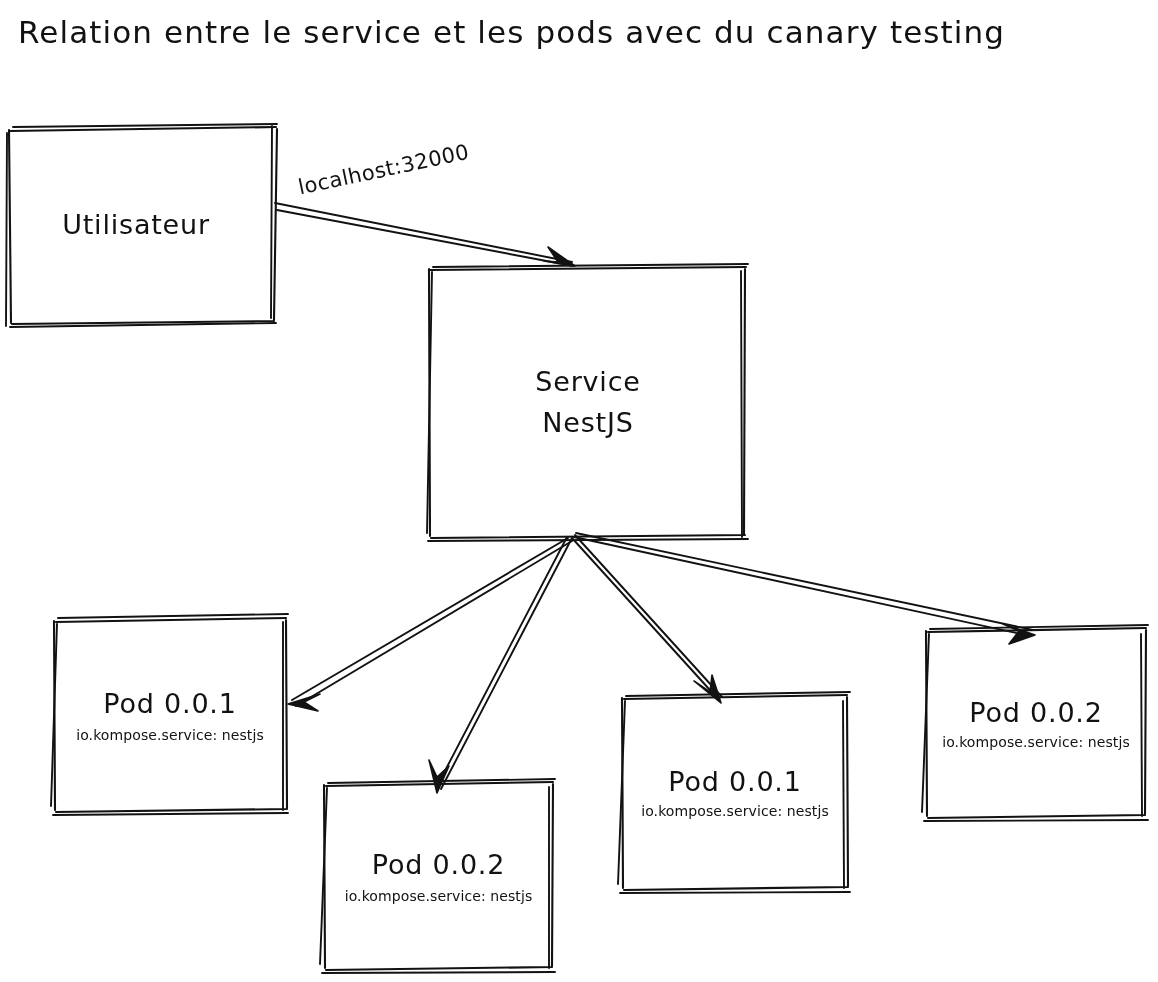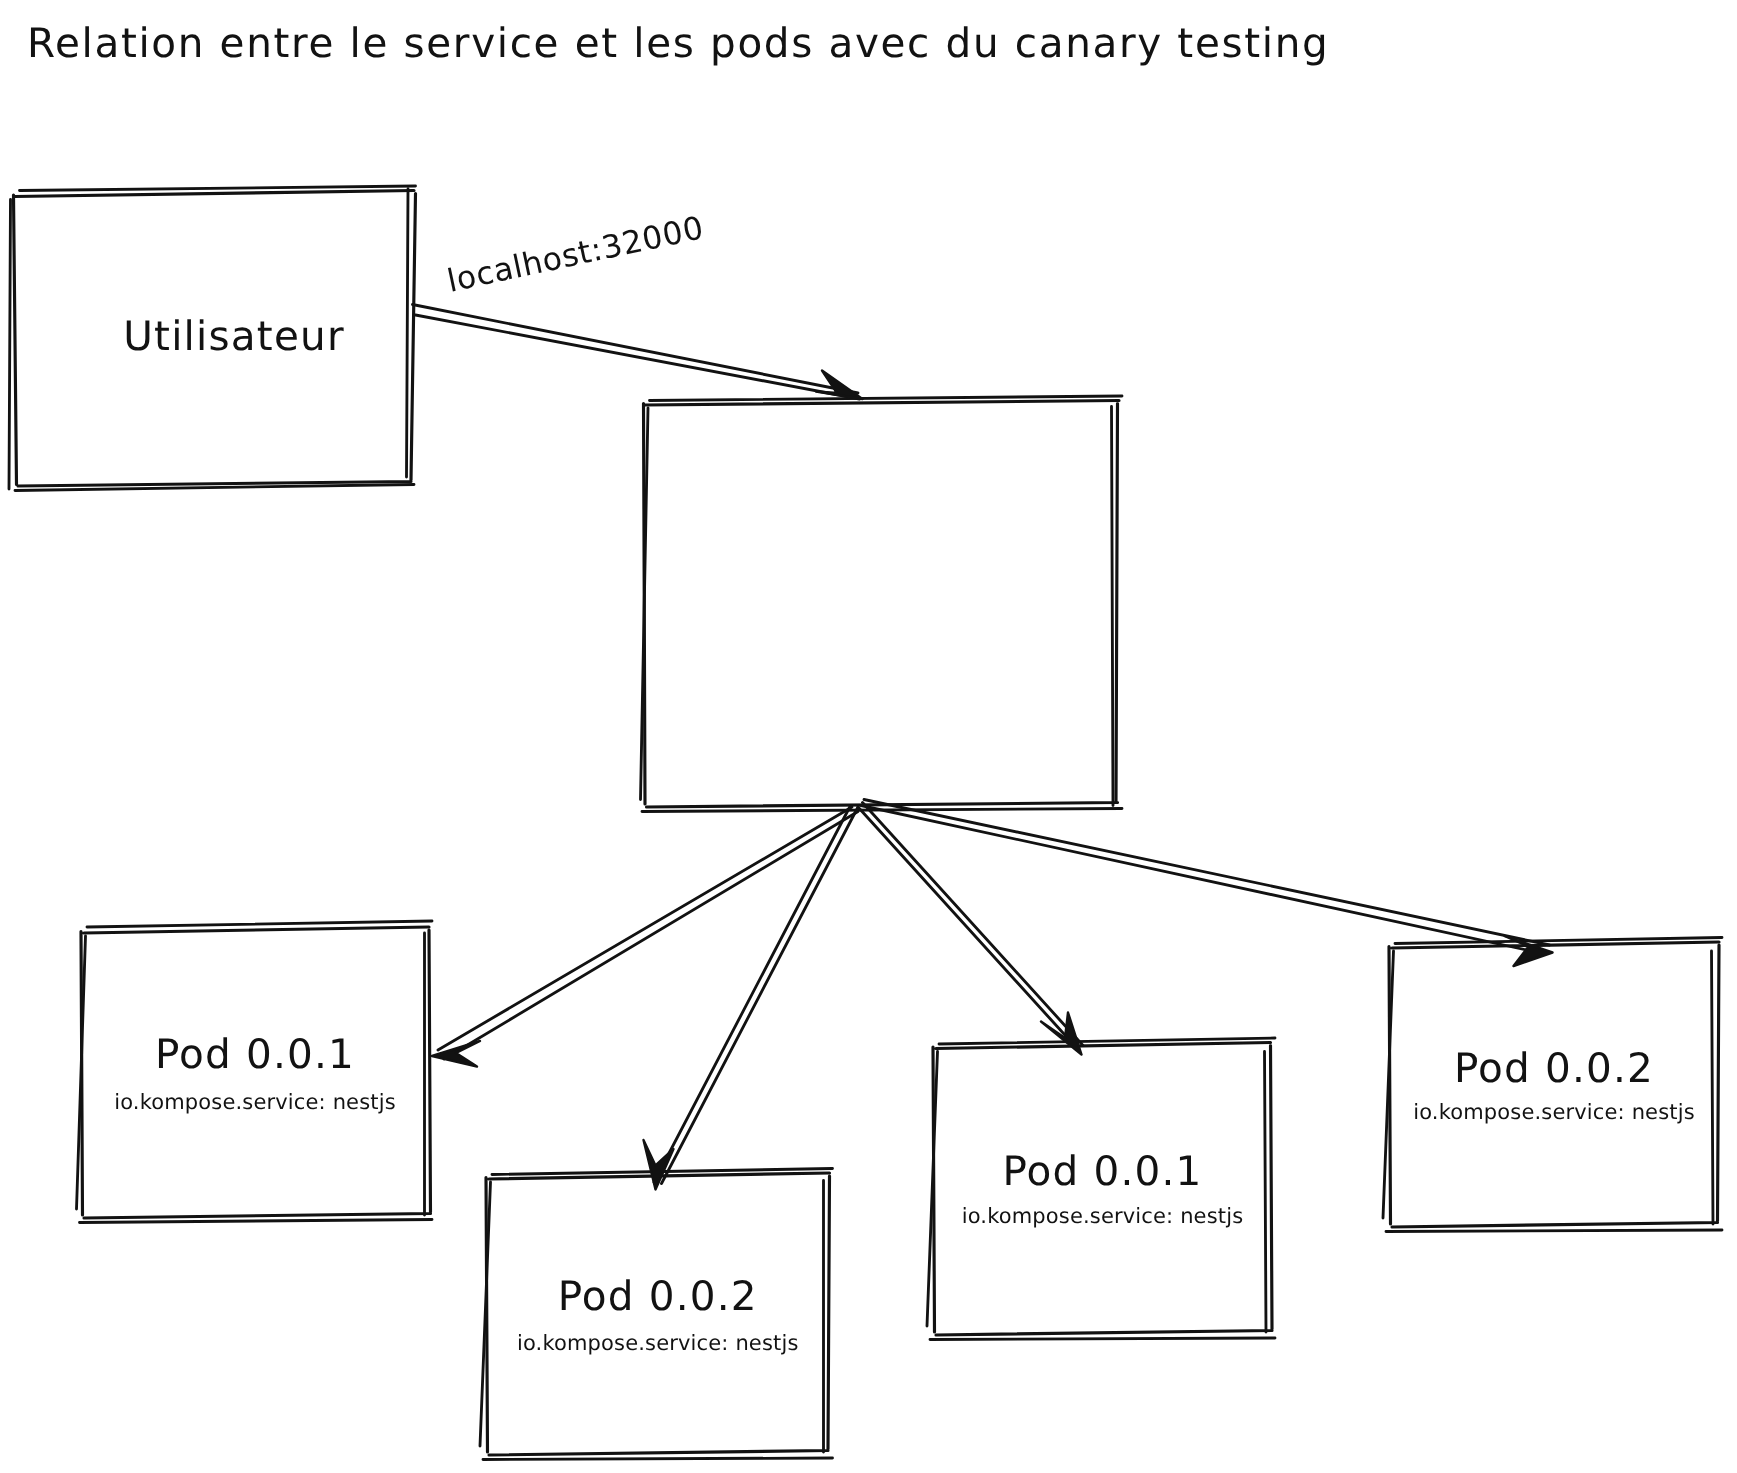--- a/index.html
+++ b/index.html
@@ -51,21 +51,21 @@
   .txt {
     position: absolute;
     color: #121212;
     font-family: "DejaVu Sans", sans-serif;
     white-space: nowrap;
     letter-spacing: 0.4px;
   }
   #diagram-title {
     left: 18px;
     top: 14px;
-    font-size: 27px;
+    font-size: 31px;
     letter-spacing: 1.1px;
     font-weight: 400;
   }
   .node-label {
     font-size: 27px;
     letter-spacing: 0.8px;
     text-align: center;
   }
   .node-label-sm {
     font-size: 14px;
@@ -153,24 +153,28 @@
     <g>
       <path class="sketch-stroke-thin" d="M574,537 L1030,636"></path>
       <path class="sketch-stroke-thin" d="M576,533 L1033,630"></path>
       <path class="arrow-head" d="M1035,635 L1003,624 L1019,631 L1009,644 Z"></path>
     </g>
 
   </svg>
 
   <div class="txt" id="diagram-title">Relation entre le service et les pods avec du canary testing</div>
 
-  <div class="node-text-block" style="left:20px; top:126px; width:272px; height:196px;">
+  <div class="node-text-block" style="left:0; top:126px; width:272px; height:196px;">
     <div class="node-label">Utilisateur</div>
   </div>
 
+  <div class="node-text-block" style="left:428px; top:266px; width:320px; height:272px;">
+    <div class="node-label">Service</div>
+    <div class="node-label" style="margin-top:10px;">NestJS</div>
+  </div>
 
   <div class="node-text-block" style="left:52px; top:618px; width:236px; height:194px;">
     <div class="node-label">Pod 0.0.1</div>
     <div class="node-label-sm" style="margin-top:8px;">io.kompose.service: nestjs</div>
   </div>
 
   <div class="node-text-block" style="left:322px; top:782px; width:233px; height:188px;">
     <div class="node-label">Pod 0.0.2</div>
     <div class="node-label-sm" style="margin-top:8px;">io.kompose.service: nestjs</div>
   </div>

